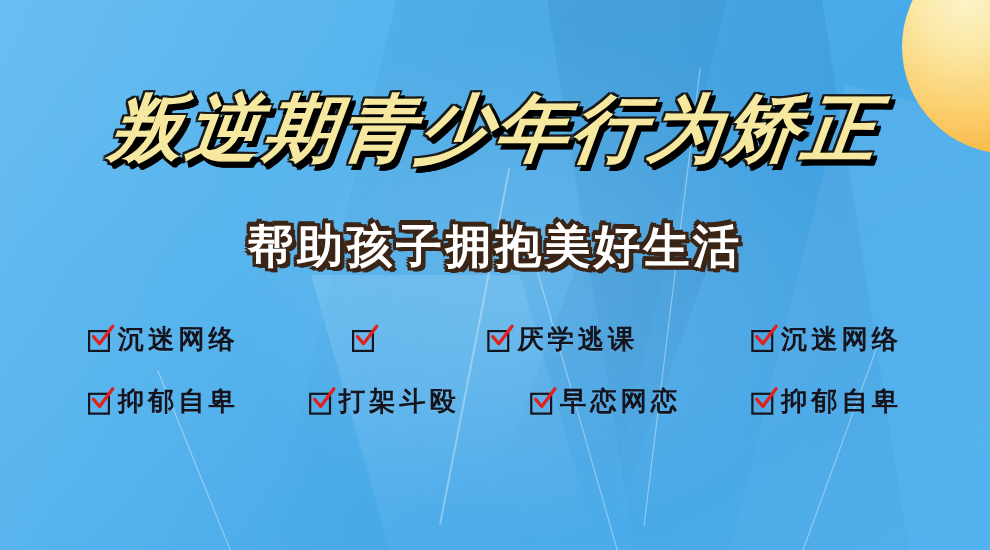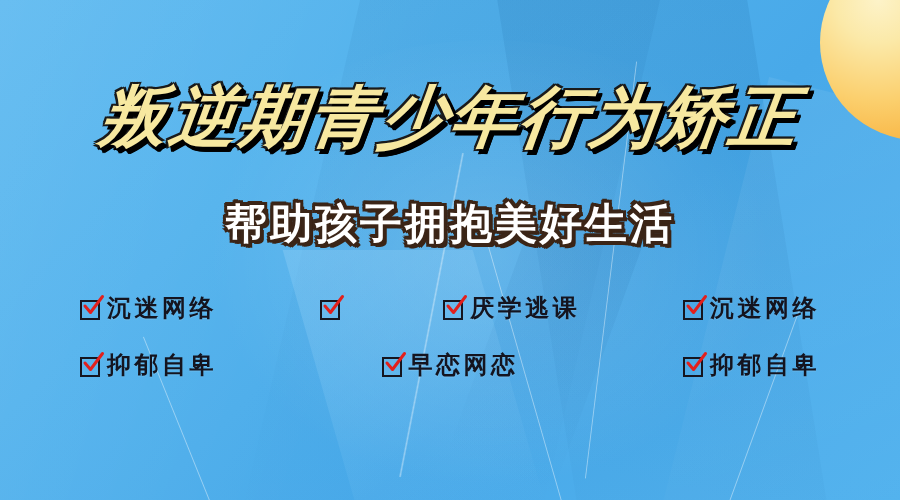--- a/index.html
+++ b/index.html
@@ -212,20 +212,29 @@
         </span>
         <span class="check-label">抑郁自卑</span>
       </div>
       <div class="check-item">
         <span class="cb">
           <span class="box"></span>
           <svg viewBox="0 0 24 24" fill="none">
               <path d="M4 12 L9.5 18.5 L21.5 2.5" stroke="#e2201c" stroke-width="3" stroke-linecap="round" stroke-linejoin="round"></path>
             </svg>
         </span>
+        <span class="check-label">打架斗殴</span>
+      </div>
+      <div class="check-item">
+        <span class="cb">
+          <span class="box"></span>
+          <svg viewBox="0 0 24 24" fill="none">
+              <path d="M4 12 L9.5 18.5 L21.5 2.5" stroke="#e2201c" stroke-width="3" stroke-linecap="round" stroke-linejoin="round"></path>
+            </svg>
+        </span>
         <span class="check-label">早恋网恋</span>
       </div>
       <div class="check-item">
         <span class="cb">
           <span class="box"></span>
           <svg viewBox="0 0 24 24" fill="none">
               <path d="M4 12 L9.5 18.5 L21.5 2.5" stroke="#e2201c" stroke-width="3" stroke-linecap="round" stroke-linejoin="round"></path>
             </svg>
         </span>
         <span class="check-label">抑郁自卑</span>

